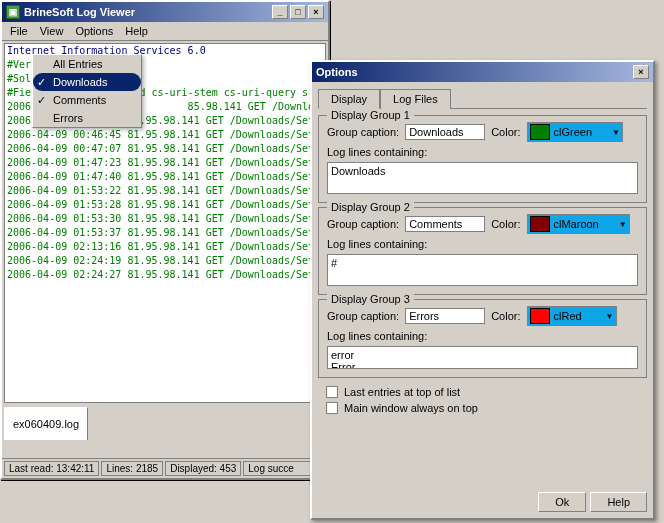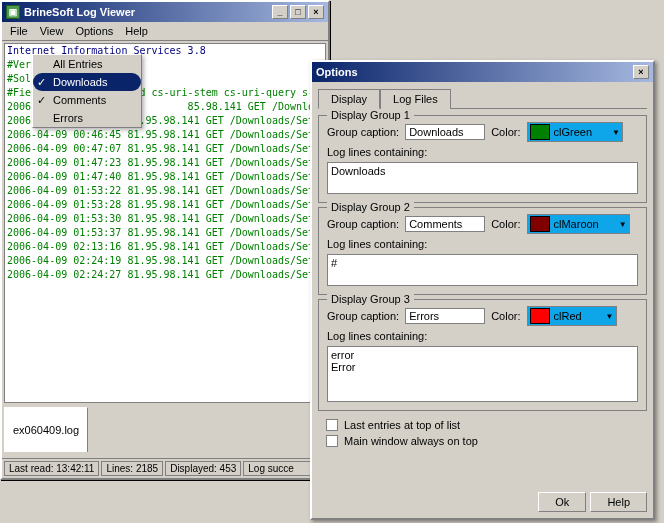--- a/index.html
+++ b/index.html
@@ -123,21 +123,21 @@
     }
 
     
     .tab-bar {
       display: flex;
       align-items: flex-end;
       margin: 2px 2px 0;
     }
 
     .tab {
-      padding: 16px 8px;
+      padding: 10px 8px;
       background: #d4d0c8;
       border: 1px solid #808080;
       border-bottom: none;
       cursor: pointer;
       font-size: 11px;
     }
 
     .tab.active {
       background: #fff;
       border-top-color: #fff;
@@ -380,21 +380,21 @@
       <span>Comments</span>
     </div>
     <div class="dropdown-item">
       <span>Errors</span>
     </div>
   </div>
 
   <div class="log-scroll">
     <div class="log-text-area" style="margin:2px; border:1px solid #808080; background:white; font-size:10px; font-family:monospace;">
 
-      <div class="log-line" style="color:#000080;">Internet Information Services 3.8</div>
+      <div class="log-line" style="color:#000080;">Internet Information Services 6.0</div>
       <div class="log-line green">#Ver</div>
       <div class="log-line green">#Sol</div>
       <div class="log-line green">#Fie&nbsp;&nbsp;&nbsp;&nbsp;&nbsp;&nbsp;&nbsp;&nbsp;&nbsp;&nbsp;&nbsp;&nbsp;&nbsp;method cs-uri-stem cs-uri-query s-port cs-</div>
       <div class="log-line green">2006-&nbsp;&nbsp;&nbsp;&nbsp;&nbsp;&nbsp;&nbsp;&nbsp;&nbsp;&nbsp;&nbsp;&nbsp;&nbsp;&nbsp;&nbsp;&nbsp;&nbsp;&nbsp;&nbsp;&nbsp;&nbsp;&nbsp;&nbsp;&nbsp;&nbsp;85.98.141 GET /Downloads/Setup_</div>
       <div class="log-line green">2006-04-09 00:18:09 81.95.98.141 GET /Downloads/Setup_MrH</div>
       <div class="log-line green">2006-04-09 00:46:45 81.95.98.141 GET /Downloads/Setup_MrH</div>
       <div class="log-line green">2006-04-09 00:47:07 81.95.98.141 GET /Downloads/Setup_MrH</div>
       <div class="log-line green">2006-04-09 01:47:23 81.95.98.141 GET /Downloads/Setup_Batc</div>
       <div class="log-line green">2006-04-09 01:47:40 81.95.98.141 GET /Downloads/Setup_Batc</div>
       <div class="log-line green">2006-04-09 01:53:22 81.95.98.141 GET /Downloads/Setup_MrH</div>
@@ -483,21 +483,21 @@
           <div class="color-dropdown-inner">
             <span class="color-box" style="background:#ff0000;"></span>
             <span>clRed</span>
           </div>
           <span class="dd-arrow">▼</span>
         </div>
       </div>
       <div class="group-row">
         <span class="group-label">Log lines containing:</span>
       </div>
-      <div class="log-text-box" style="height:56px;">error<br>Error</div>
+      <div class="log-text-box" style="height:23px;">error<br>Error</div>
     </div>
 
     <div class="bottom-checks">
       <div class="check-row">
         <div class="checkbox"></div>
         <span>Last entries at top of list</span>
       </div>
       <div class="check-row">
         <div class="checkbox"></div>
         <span>Main window always on top</span>

